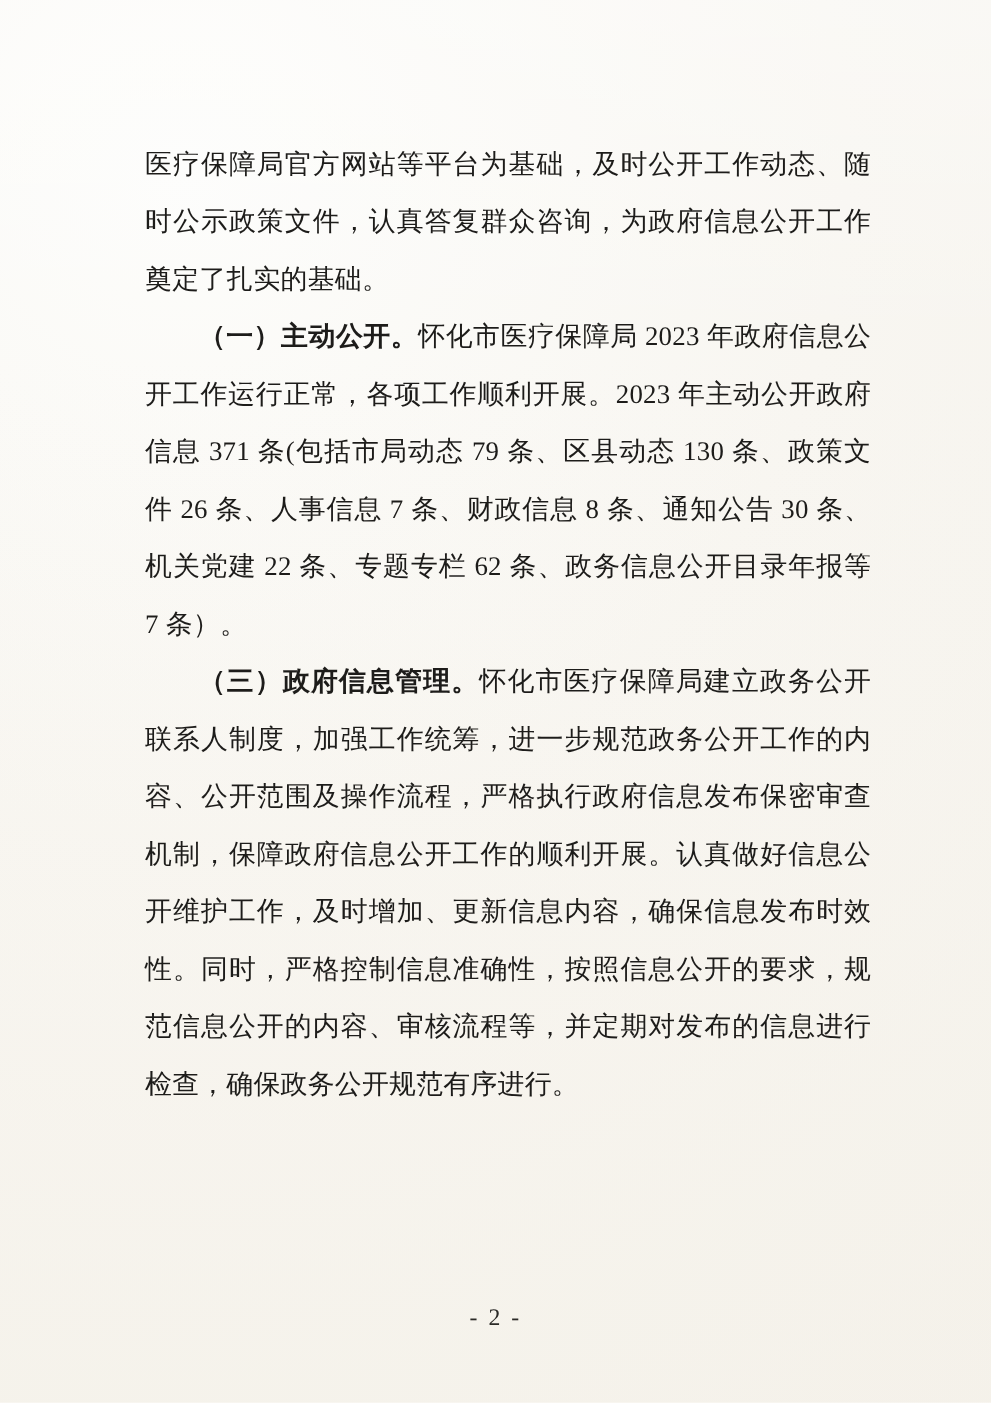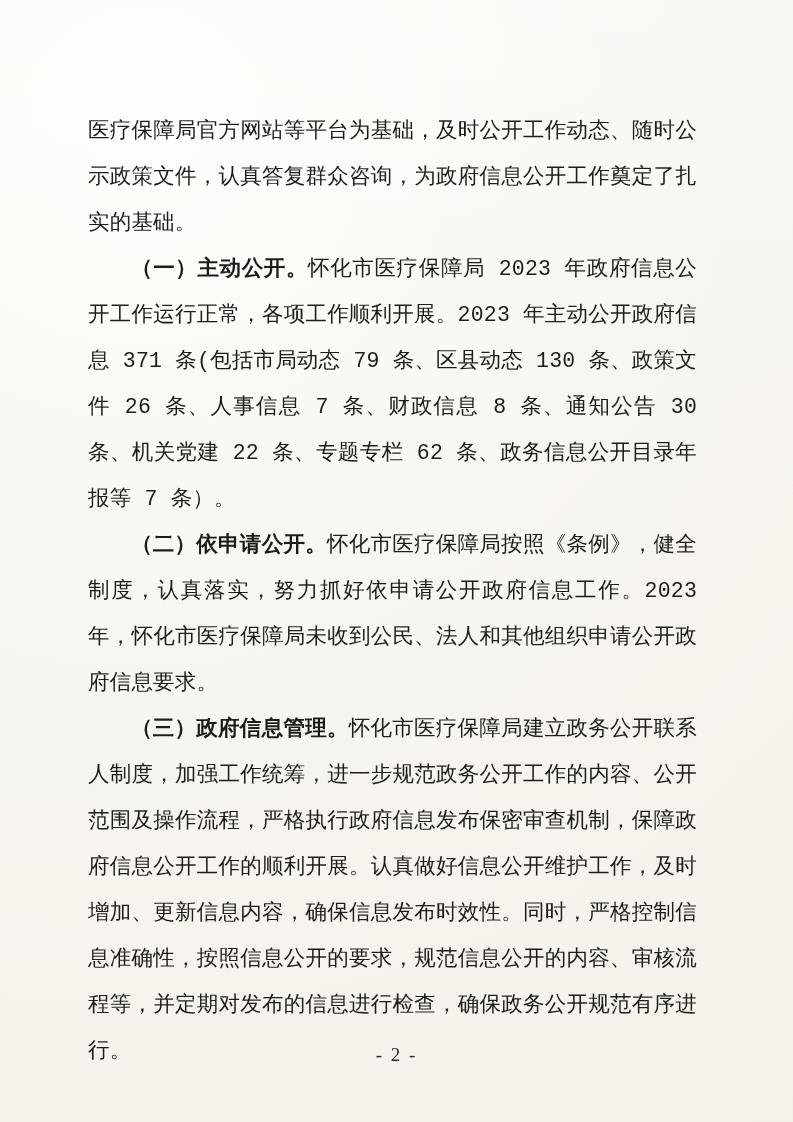--- a/index.html
+++ b/index.html
@@ -25,23 +25,22 @@
     content: "";
     position: absolute;
     inset: 0;
     background:
       linear-gradient(180deg, rgba(255,255,255,0.35) 0%, rgba(250,247,240,0.0) 25%, rgba(246,242,233,0.25) 100%);
     pointer-events: none;
   }
   .page {
     position: absolute;
     inset: 0;
-    padding: 108px 96px 0 88px;
+    padding: 108px 96px 0 116px;
     box-sizing: border-box;
-    font-family: Liberation Mono, monospace;
   }
   .doc-body {
     font-size: 21.5px;
     line-height: 46px;
     color: #1d1c1a;
     letter-spacing: 0.2px;
     text-align: justify;
     text-justify: inter-ideograph;
   }
   .para {
@@ -75,23 +74,20 @@
   <div class="doc-body">
 
     <p class="para">
       <span>医疗保障局官方网站等平台为基础，及时公开工作动态、随时公示政策文件，认真答复群众咨询，为政府信息公开工作奠定了扎实的基础。</span>
     </p>
 
     <p class="para indent">
       <span class="bold-head">（一）主动公开。</span><span>怀化市医疗保障局 2023 年政府信息公开工作运行正常，各项工作顺利开展。2023 年主动公开政府信息 371 条(包括市局动态 79 条、区县动态 130 条、政策文件 26 条、人事信息 7 条、财政信息 8 条、通知公告 30 条、机关党建 22 条、专题专栏 62 条、政务信息公开目录年报等 7 条）。</span>
     </p>
 
-    <p class="para indent">
-      <span class="bold-head">（二）依申请公开。</span><span>怀化市医疗保障局按照《条例》，健全制度，认真落实，努力抓好依申请公开政府信息工作。2023 年，怀化市医疗保障局未收到公民、法人和其他组织申请公开政府信息要求。</span>
-    </p>
 
     <p class="para indent">
       <span class="bold-head">（三）政府信息管理。</span><span>怀化市医疗保障局建立政务公开联系人制度，加强工作统筹，进一步规范政务公开工作的内容、公开范围及操作流程，严格执行政府信息发布保密审查机制，保障政府信息公开工作的顺利开展。认真做好信息公开维护工作，及时增加、更新信息内容，确保信息发布时效性。同时，严格控制信息准确性，按照信息公开的要求，规范信息公开的内容、审核流程等，并定期对发布的信息进行检查，确保政务公开规范有序进行。</span>
     </p>
 
 
   </div>
 </div>
 
 <div class="footer">- 2 -</div>

